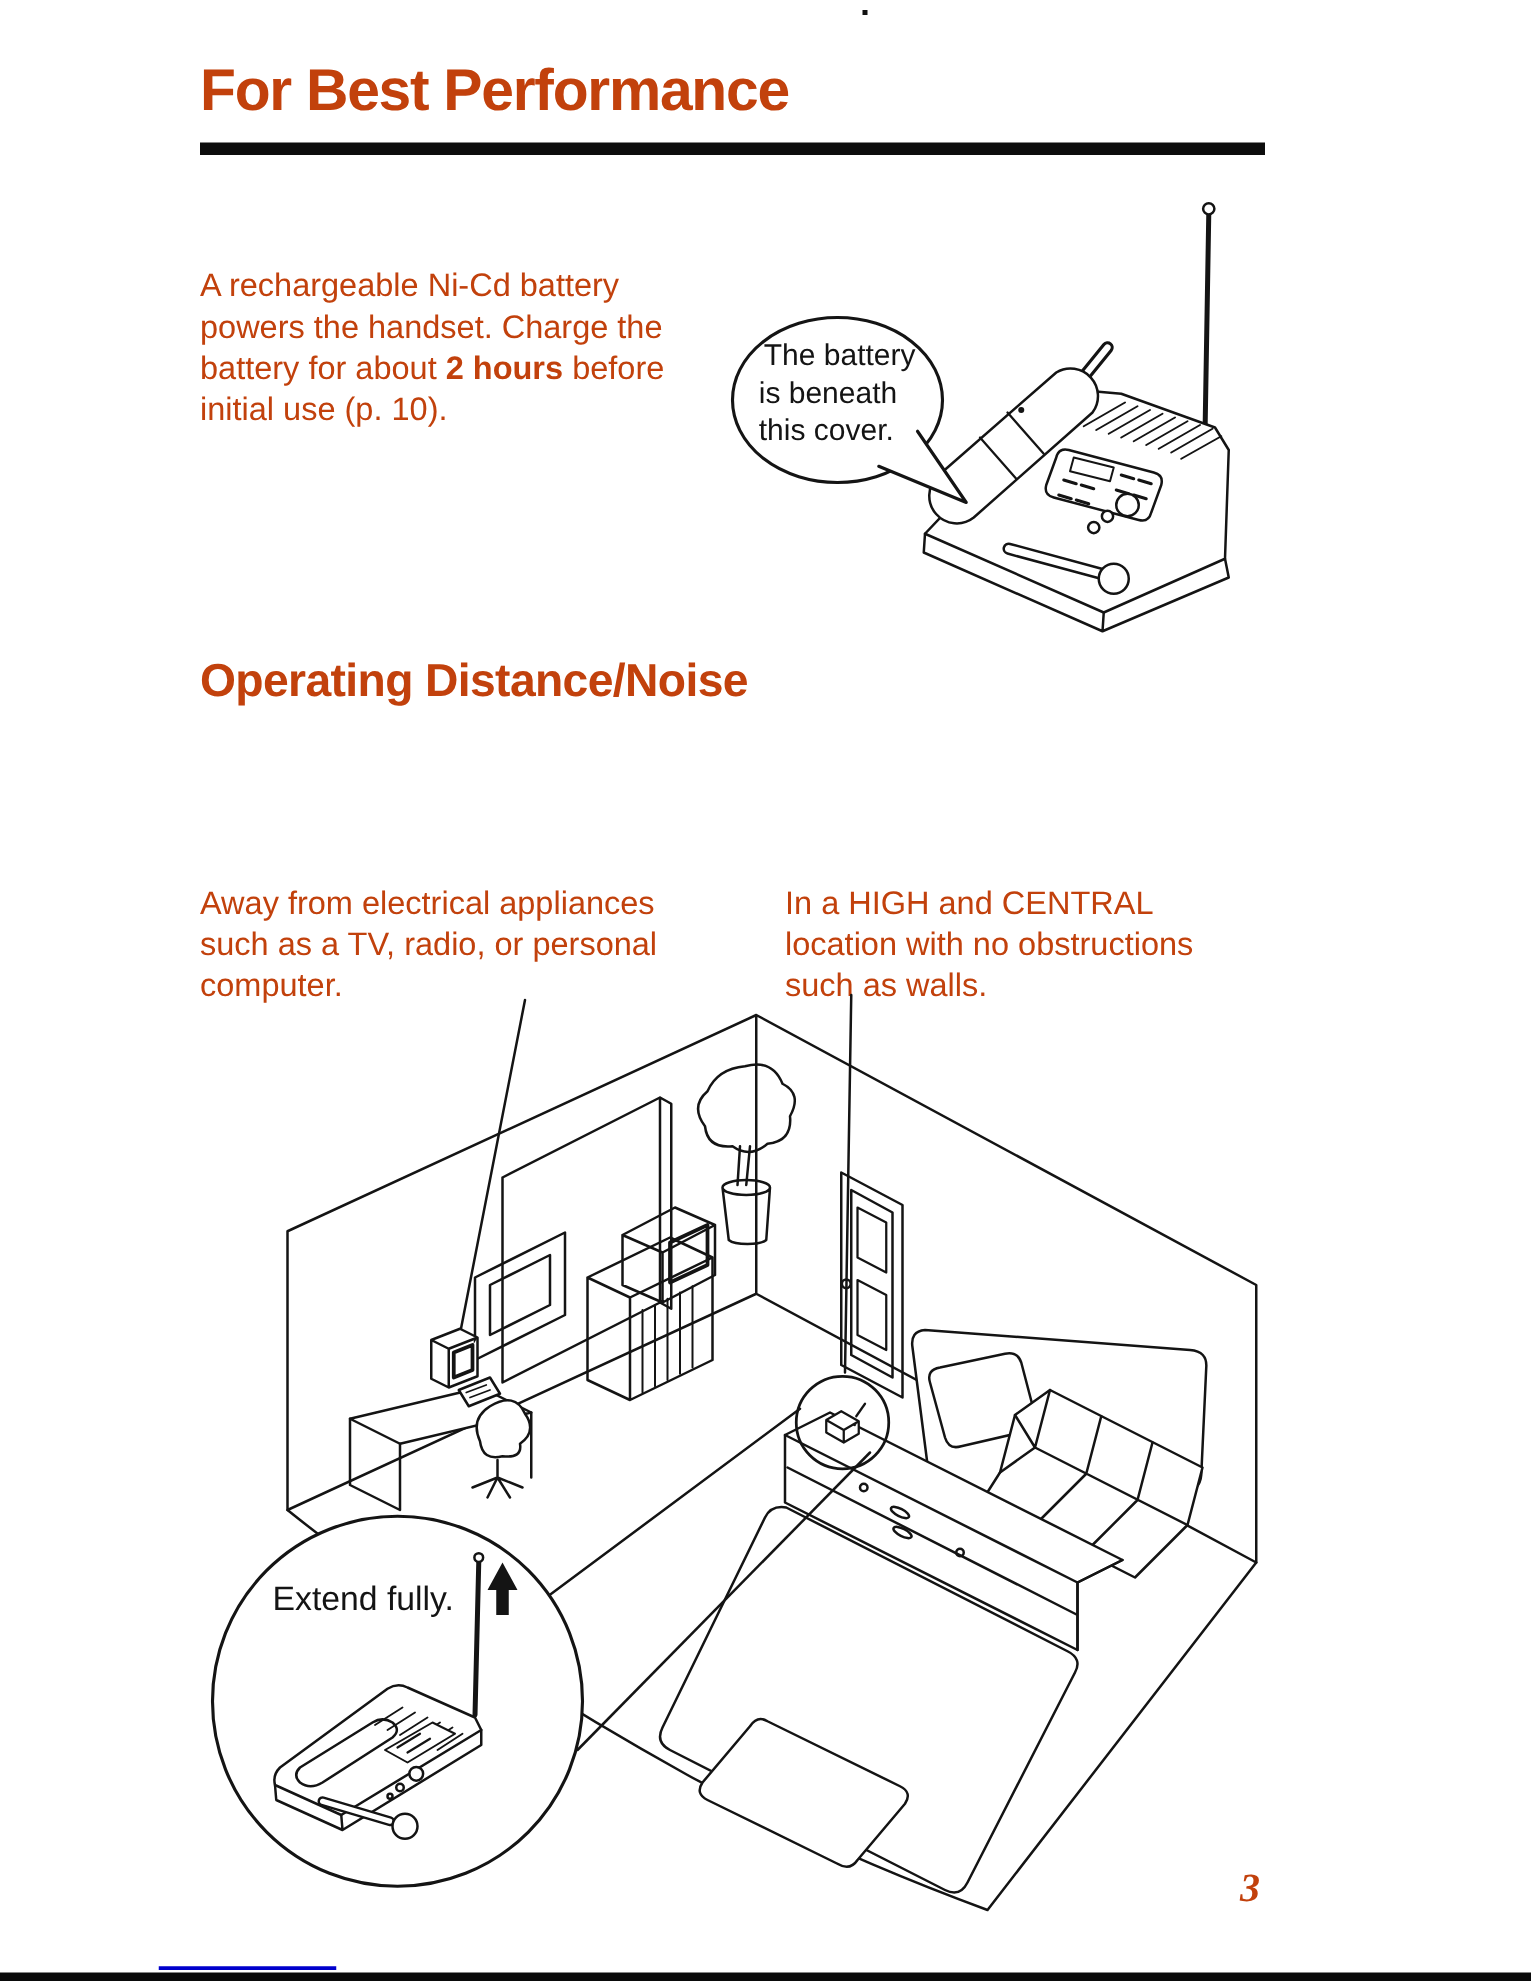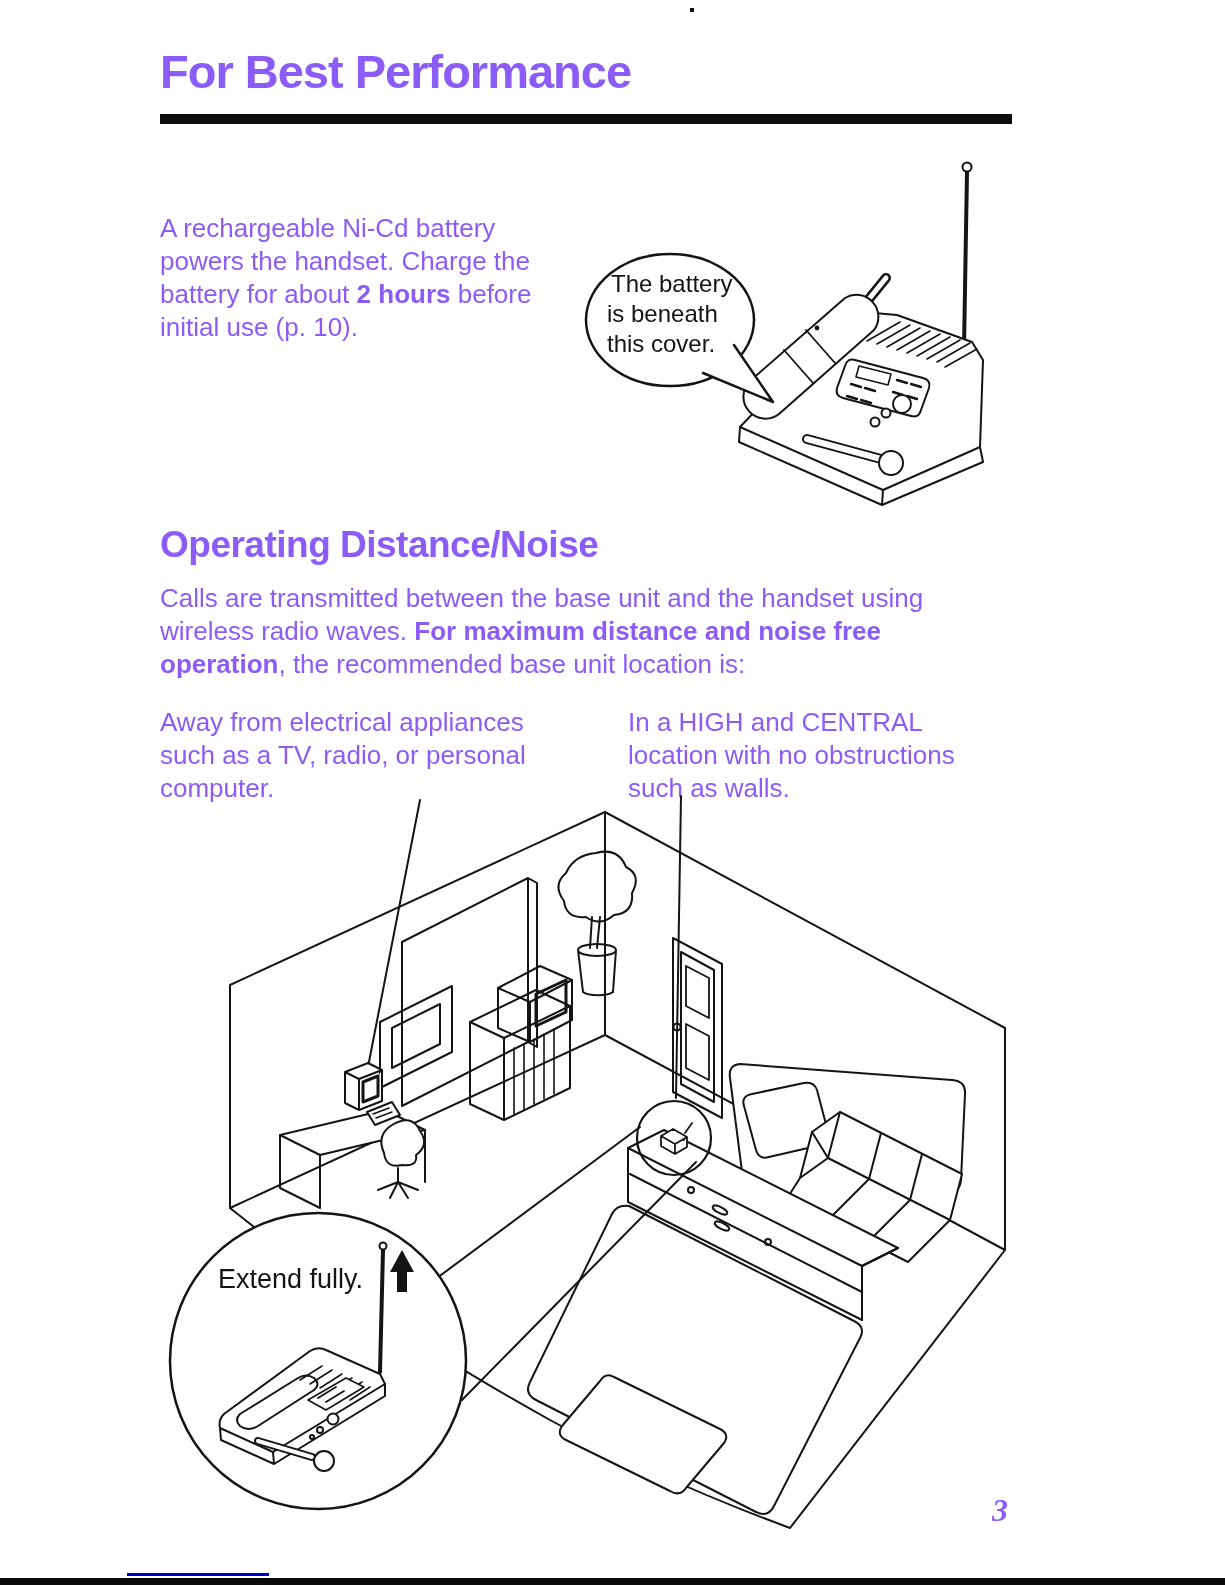--- a/index.html
+++ b/index.html
@@ -1,18 +1,18 @@
 <!DOCTYPE html>
 <html><head>
 <meta charset="utf-8">
 <style>
   html,body{margin:0;padding:0;background:#e8e8e8;}
   .page{
     position:relative;width:1225px;height:1585px;background:#ffffff;
-    font-family:"Liberation Sans","DejaVu Sans",sans-serif;color:#8b5cf6;
+    font-family:"Liberation Sans","DejaVu Sans",sans-serif;color:#c2410c;
     overflow:hidden;margin:0 auto;
   }
   .abs{position:absolute;}
   .title{left:160px;top:44px;font-size:47px;font-weight:bold;letter-spacing:-1px;}
   .rule{left:160px;top:114px;width:852px;height:10px;background:#0d0d0d;}
   .h2{font-size:37px;font-weight:bold;letter-spacing:-0.5px;}
   .h2a{left:160px;top:156px;}
   .h2b{left:160px;top:524px;}
   .body{font-size:26px;line-height:33px;}
   .p1{left:160px;top:212px;width:424px;}
@@ -77,21 +77,20 @@
       <ellipse class="wfill" cx="115" cy="168" rx="84" ry="66" style="stroke-width:2.5"></ellipse>
       <path d="M148,220 L218,250 L180,193 Z" fill="#ffffff" stroke="none"></path>
       <path class="ln" d="M148,221 L218,250 L179,193" style="stroke-width:2.5"></path>
       <text class="bubtext" x="56" y="140">The battery</text>
       <text class="bubtext" x="52" y="170">is beneath</text>
       <text class="bubtext" x="52" y="200">this cover.</text>
     </g>
   </svg>
 
   <div class="abs h2 h2b">Operating Distance/Noise</div>
-  <div class="abs body p2"><span>Calls are transmitted between the base unit and the handset using wireless radio waves. </span><b>For maximum distance and noise free</b><b> operation</b><span>, the recommended base unit location is:</span></div>
 
   <div class="abs body colL">Away from electrical appliances such as a TV, radio, or personal computer.</div>
   <div class="abs body colR">In a HIGH and CENTRAL location with no obstructions such as walls.</div>
 
   <svg class="abs" style="left:140px;top:780px" width="890" height="765" viewBox="0 0 890 765">
     <g>
       <line class="ln" x1="280" y1="20" x2="228" y2="287"></line>
       <line class="ln" x1="541" y1="16" x2="536" y2="318"></line>
     </g>
     <g>

